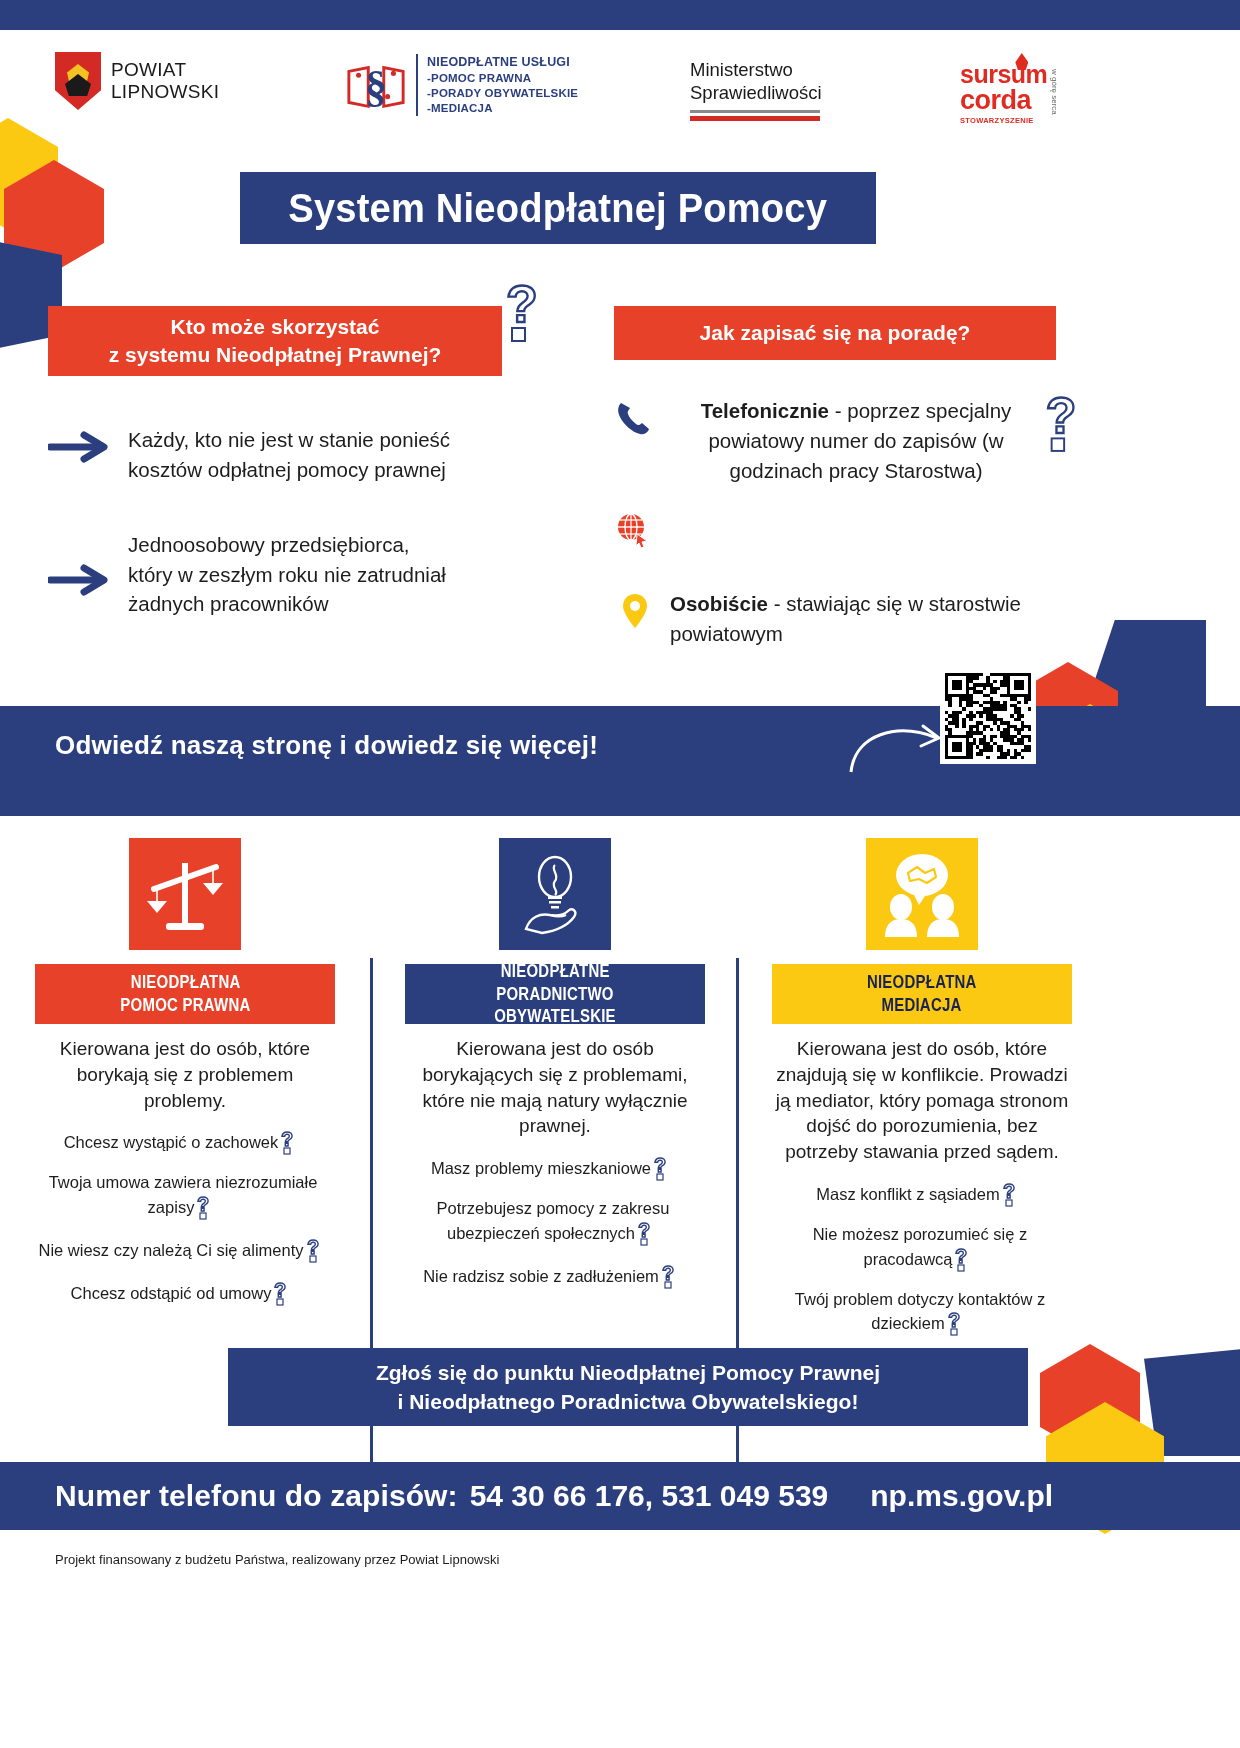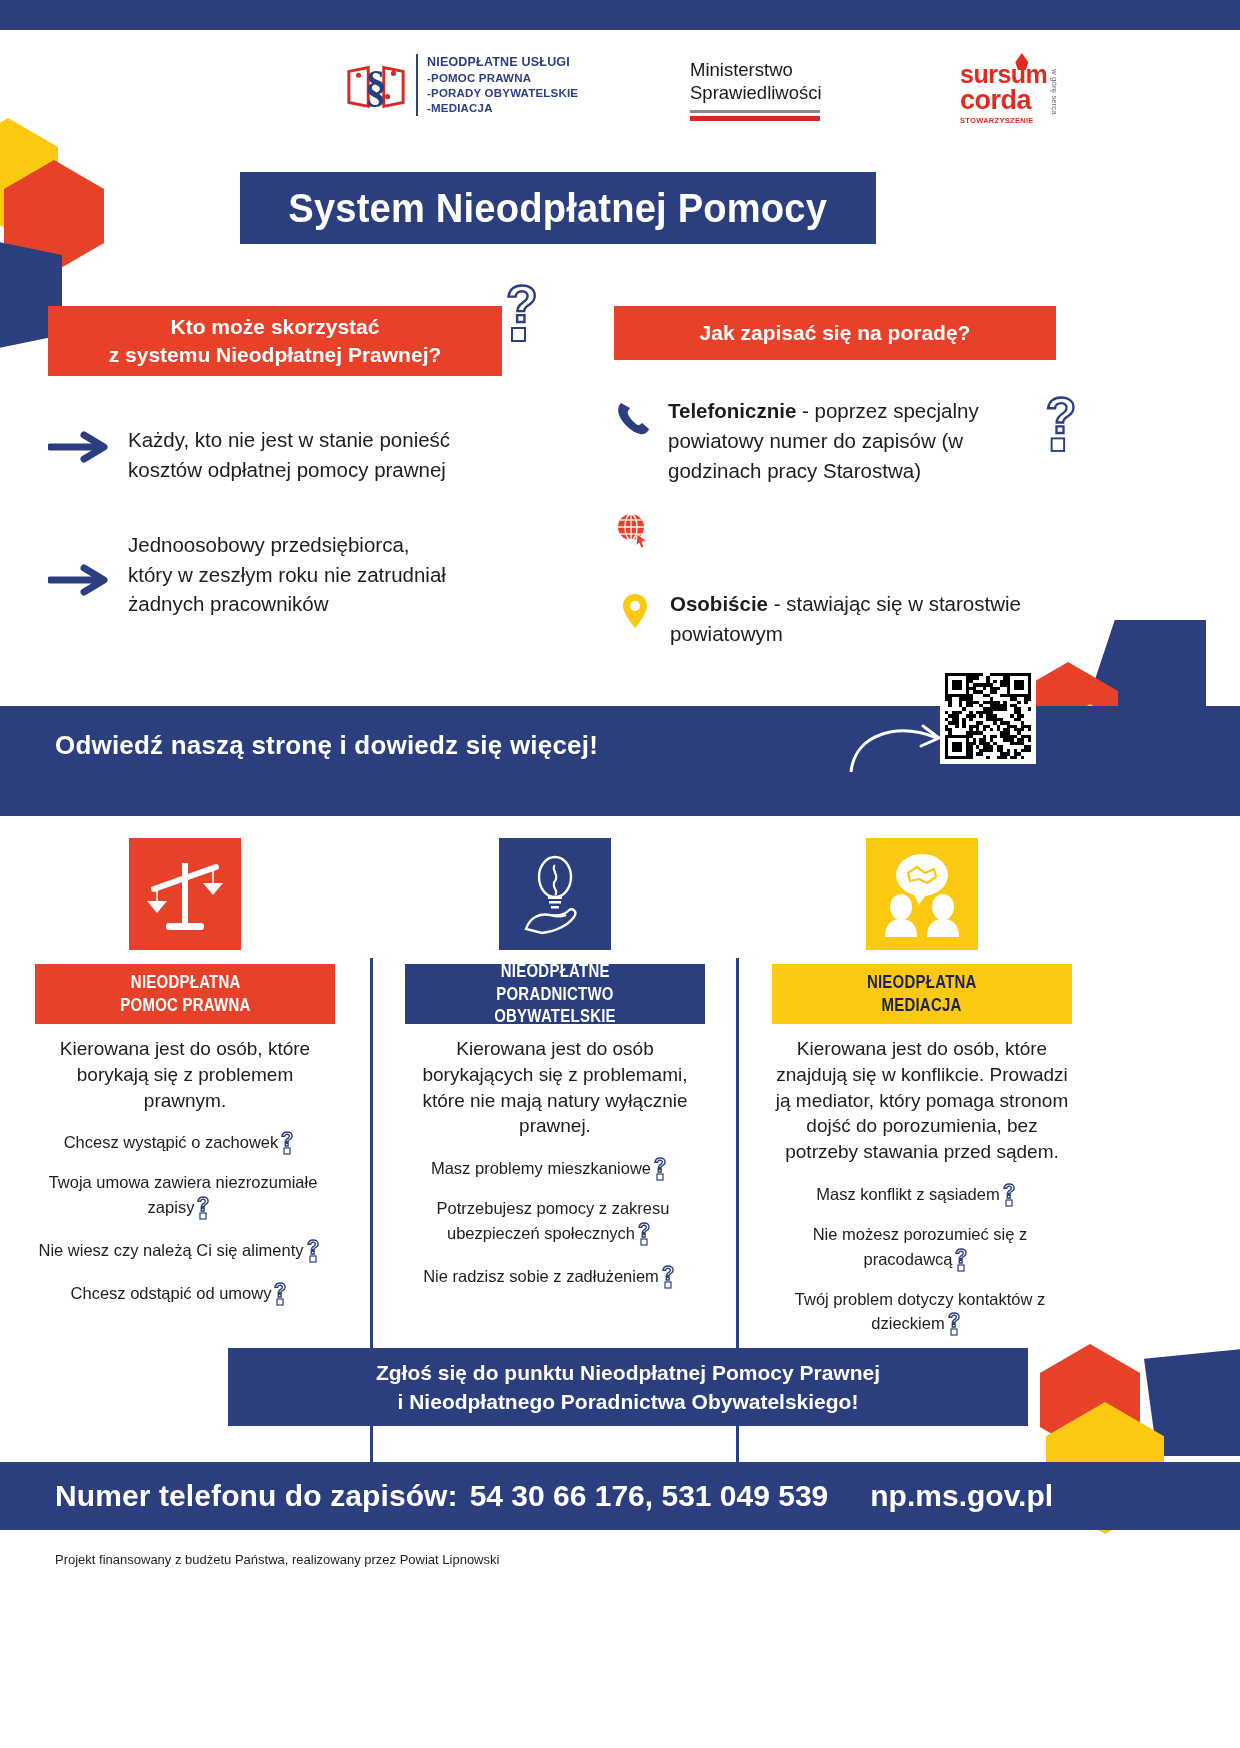--- a/index.html
+++ b/index.html
@@ -310,20 +310,27 @@
   <div class="deco hex" style="left:1018px; top:662px; background:#e8412a;"></div>
   <div class="deco hex" style="left:1040px; top:704px; background:#fbc912;"></div>
 
   <div class="deco hex" style="left:1040px; top:1344px; background:#e8412a;"></div>
   <div class="deco" style="left:1144px; top:1348px; width:110px; height:108px; background:#2b3e7e;
               clip-path:polygon(0 10%,100% 0,100% 100%,12% 100%);"></div>
   <div class="deco hex" style="left:1046px; top:1402px; background:#fbc912; width:118px; height:132px;"></div>
 
   <div class="logo-row">
 
+    <div class="logo" style="left:55px; top:8px;">
+      <div class="crest"></div>
+      <div class="crest-label">
+        <div>POWIAT</div>
+        <div>LIPNOWSKI</div>
+      </div>
+    </div>
 
     <div class="logo" style="left:345px; top:10px;">
       <svg class="nu-mark" viewBox="0 0 64 64">
         <path d="M4 18 L24 14 L24 54 L4 50 Z" fill="none" stroke="#d42a25" stroke-width="3"></path>
         <path d="M60 18 L40 14 L40 54 L60 50 Z" fill="none" stroke="#d42a25" stroke-width="3"></path>
         <circle cx="14" cy="22" r="2.6" fill="#d42a25"></circle>
         <circle cx="50" cy="20" r="2.6" fill="#d42a25"></circle>
         <circle cx="44" cy="44" r="2.6" fill="#d42a25"></circle>
         <text x="32" y="48" font-family="'Liberation Serif',serif" font-size="46" font-weight="bold" fill="#2b3e7e" text-anchor="middle">§</text>
       </svg>
@@ -387,21 +394,21 @@
 
   <div class="sec-head" id="head-right">
     <span>Jak zapisać się na poradę?</span>
   </div>
 
   <svg class="deco" style="left:1042px; top:390px; width:52px; height:66px;" viewBox="0 0 54 68">
     <text x="4" y="44" font-family="'Liberation Sans',sans-serif" font-size="52" font-weight="bold" fill="none" stroke="#2b3e7e" stroke-width="2.4">?</text>
     <rect x="10" y="50" width="13" height="13" fill="none" stroke="#2b3e7e" stroke-width="2"></rect>
   </svg>
 
-  <div class="method" style="left:614px; top:396px; width:430px;">
+  <div class="method" style="left:614px; top:396px; width:430px;text-align:center;">
     <svg class="m-ico" viewBox="0 0 38 40">
       <path d="M7 5 C4 8 3 13 6 19 C10 27 18 34 26 36 C31 37 34 34 35 31 L28 25
                C26 27 24 28 22 26 C18 23 15 19 14 16 C13 13 15 12 16 10 Z" fill="#2b3e7e"></path>
     </svg>
     <div class="m-txt">
       <b>Telefonicznie</b><span> - poprzez specjalny powiatowy numer do zapisów (w godzinach pracy Starostwa)</span>
     </div>
   </div>
 
   <div class="method" style="left:614px; top:508px; width:450px;">
@@ -1078,21 +1085,21 @@
         <line x1="73" y1="20" x2="73" y2="34" stroke="#ffffff" stroke-width="1.6"></line>
         <path d="M63 34 L83 34 L73 46 Z" fill="#ffffff"></path>
       </svg>
     </div>
     <div class="card-title" style="background:#e8412a;">
       <span style="color:#ffffff;">
         <span>NIEODPŁATNA</span><br>
         <span>POMOC PRAWNA</span>
       </span>
     </div>
-    <div class="card-lead">Kierowana jest do osób, które borykają się z problemem prawnym.</div>
+    <div class="card-lead">Kierowana jest do osób, które borykają się z problemem problemy.</div>
     <div class="q-list">
       <div class="q-item"><span>Chcesz wystąpić o zachowek</span><svg class="qm" viewBox="0 0 22 26">
             <text x="1" y="17" font-family="'Liberation Sans',sans-serif" font-size="20" font-weight="bold" fill="none" stroke="#2b3e7e" stroke-width="1.4">?</text>
             <rect x="4" y="19" width="6" height="6" fill="none" stroke="#2b3e7e" stroke-width="1.2"></rect>
           </svg></div>
       <div class="q-item"><span>Twoja umowa zawiera niezrozumiałe zapisy</span><svg class="qm" viewBox="0 0 22 26">
             <text x="1" y="17" font-family="'Liberation Sans',sans-serif" font-size="20" font-weight="bold" fill="none" stroke="#2b3e7e" stroke-width="1.4">?</text>
             <rect x="4" y="19" width="6" height="6" fill="none" stroke="#2b3e7e" stroke-width="1.2"></rect>
           </svg></div>
       <div class="q-item"><span>Nie wiesz czy należą Ci się alimenty</span><svg class="qm" viewBox="0 0 22 26">

